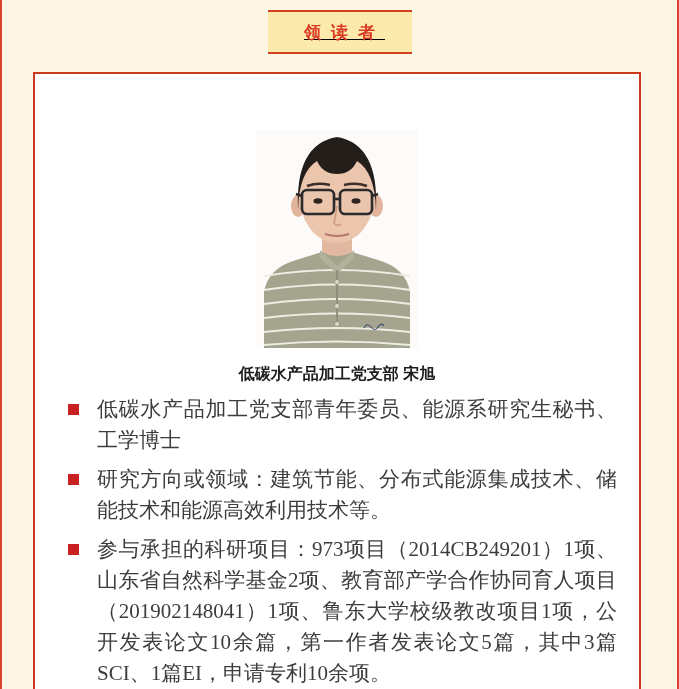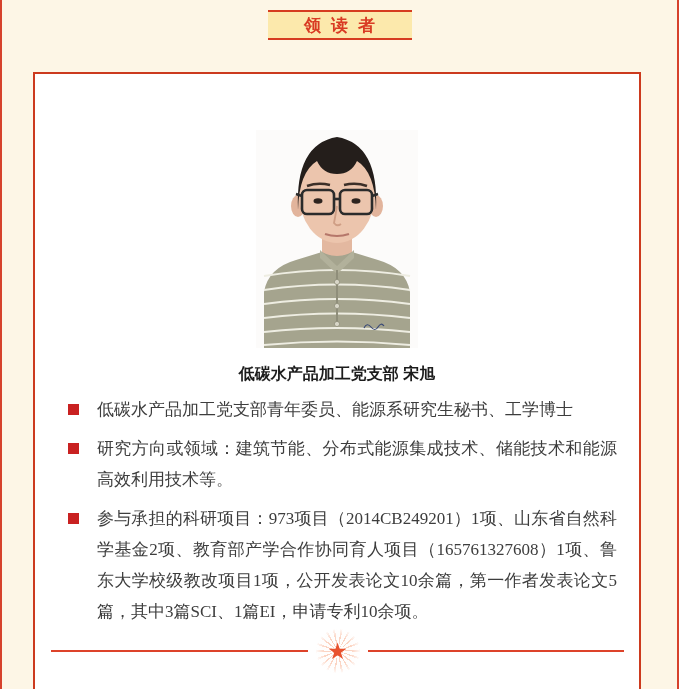--- a/index.html
+++ b/index.html
@@ -8,36 +8,36 @@
     --text:#3d3d3d; --title_text:#1c1c1c; --bullet:#c92121; --star:#e8522e; --line:#dd432a;
   }
   *{margin:0;padding:0;box-sizing:border-box;}
   html,body{background:var(--bg);}
   .page{position:relative;width:679px;height:689px;background:var(--bg);overflow:hidden;
         font-family:"Liberation Serif",serif;}
   .edge-line{position:absolute;top:0;bottom:0;width:2px;background:var(--accent);}
   .edge-line.left{left:0;}
   .edge-line.right{right:0;}
   .badge{position:absolute;top:10px;left:50%;transform:translateX(-50%);
-         width:144px;height:30px;background:var(--badge_bg);
+         width:144px;height:44px;background:var(--badge_bg);
          border-top:2px solid var(--badge_border);border-bottom:2px solid var(--badge_border);
-         display:flex;align-items:center;justify-content:center;}
+         display:flex;align-items:center;justify-content:center;text-decoration:underline;}
   .badge-label{font-family:"Liberation Sans",sans-serif;font-weight:bold;font-size:17px;
                color:var(--badge_text);letter-spacing:10px;padding-left:10px;white-space:nowrap;}
   .card{position:absolute;left:33px;top:72px;width:608px;height:660px;
         background:var(--card_bg);border:2px solid var(--card_border);}
   .photo{width:162px;height:218px;margin:56px auto 0 auto;background:#fcfbfa;overflow:hidden;}
   .photo svg{display:block;}
   .title{margin-top:14px;text-align:center;font-family:"Liberation Sans",sans-serif;
          font-weight:bold;font-size:16px;line-height:24px;color:var(--title_text);}
   .bullets{list-style:none;margin:8px 22px 0 33px;}
   .bullet-item{display:flex;align-items:flex-start;}
   .bullet-item + .bullet-item{margin-top:8px;}
   .marker{flex:0 0 auto;width:11px;height:11px;background:var(--bullet);margin:10px 18px 0 0;}
-  .btext{font-size:17px;line-height:31px;color:var(--text);text-align:justify;}
+  .btext{font-size:21px;line-height:31px;color:var(--text);text-align:justify;}
   .divider{display:flex;align-items:center;height:44px;margin:2px 15px 0 16px;}
   .dline{flex:1 1 auto;height:0;border-top:2px solid var(--line);}
   .burst{position:relative;flex:0 0 auto;width:44px;height:44px;margin:0 8px;border-radius:50%;
          background:
            radial-gradient(circle, rgba(255,200,170,0.0) 0%, rgba(255,240,230,0.1) 45%, rgba(255,255,255,1) 74%),
            repeating-conic-gradient(from 6deg, rgba(246,155,115,0.45) 0deg 6deg, rgba(255,255,255,0) 6deg 20deg);}
   .star{position:absolute;inset:0;display:flex;align-items:center;justify-content:center;
         font-family:"DejaVu Sans",sans-serif;font-size:23px;line-height:1;color:var(--star);}
 </style>
 </head>
@@ -109,21 +109,21 @@
       <li class="bullet-item">
         <span class="marker"></span>
         <span class="btext">低碳水产品加工党支部青年委员、能源系研究生秘书、工学博士</span>
       </li>
       <li class="bullet-item">
         <span class="marker"></span>
         <span class="btext">研究方向或领域：建筑节能、分布式能源集成技术、储能技术和能源高效利用技术等。</span>
       </li>
       <li class="bullet-item">
         <span class="marker"></span>
-        <span class="btext">参与承担的科研项目：973项目（2014CB249201）1项、山东省自然科学基金2项、教育部产学合作协同育人项目（165761327608）1项、鲁东大学校级教改项目1项，公开发表论文10余篇，第一作者发表论文5篇，其中3篇SCI、1篇EI，申请专利10余项。</span>
+        <span class="btext">参与承担的科研项目：973项目（2014CB249201）1项、山东省自然科学基金2项、教育部产学合作协同育人项目（201902148041）1项、鲁东大学校级教改项目1项，公开发表论文10余篇，第一作者发表论文5篇，其中3篇SCI、1篇EI，申请专利10余项。</span>
       </li>
     </ul>
 
     <div class="divider">
       <div class="dline"></div>
       <div class="burst">
         <span class="star">★</span>
       </div>
       <div class="dline"></div>
     </div>

